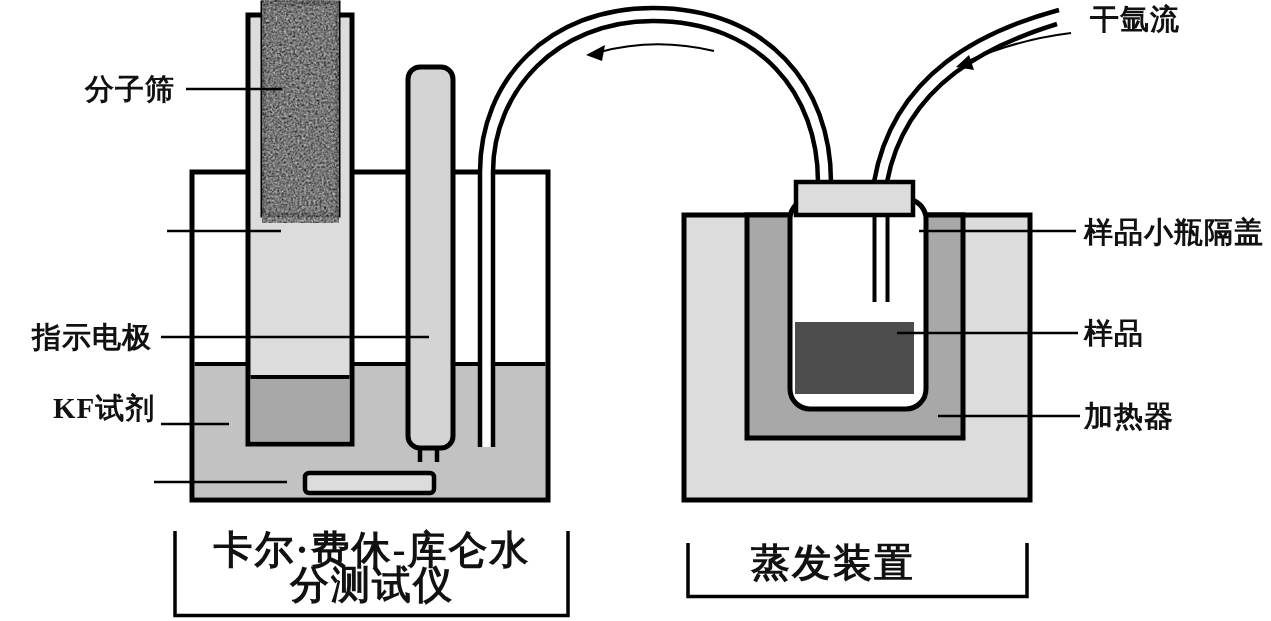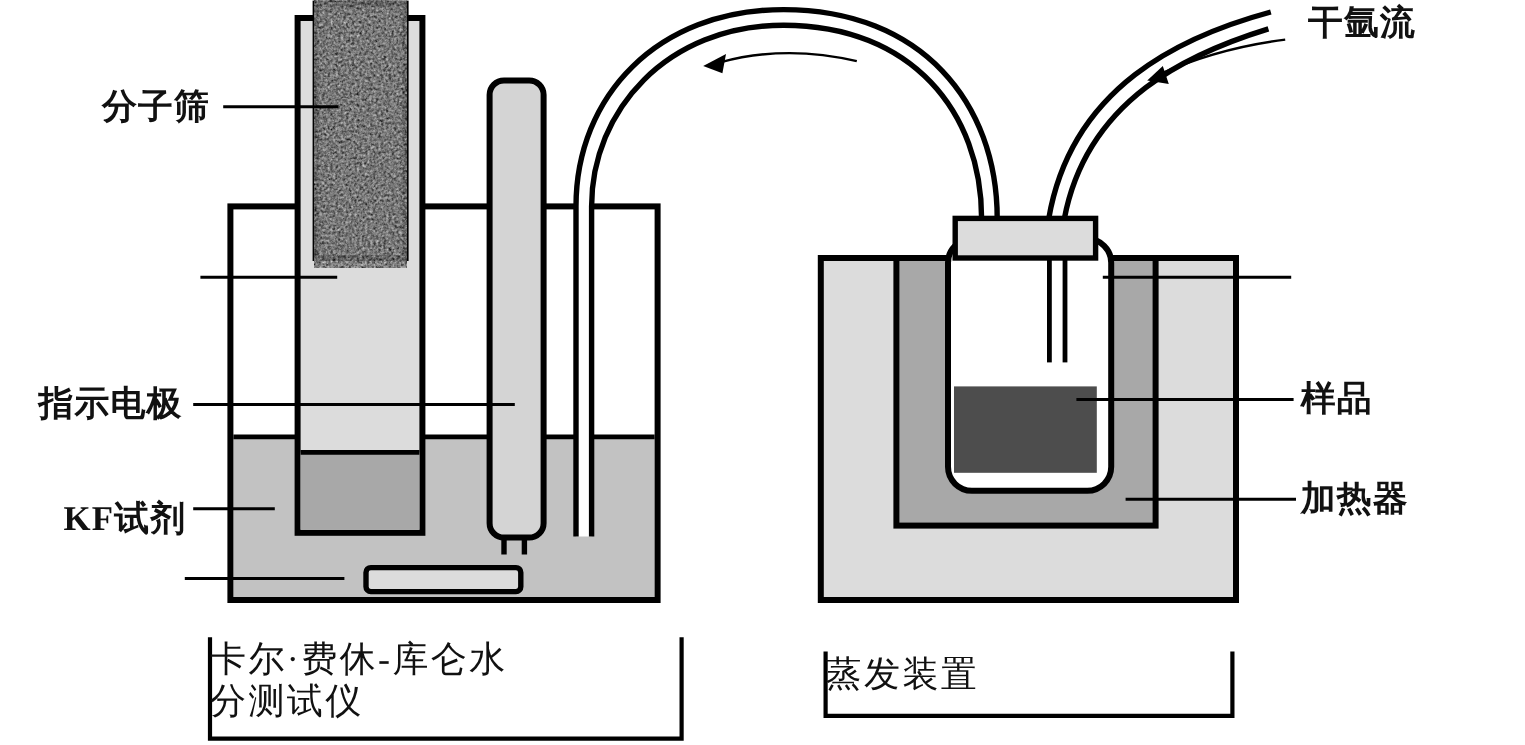--- a/index.html
+++ b/index.html
@@ -15,25 +15,26 @@
     position:absolute;
     font-size:29px;
     line-height:30px;
     color:#111;
     white-space:nowrap;
     letter-spacing:1px;
     font-weight:bold;
   }
   .cap{
     position:absolute;
-    font-size:30px;
+    font-size:39px;
     line-height:35px;
     color:#111;
-    text-align:left;
+    text-align:center;
     letter-spacing:2px;
+    font-weight:bold;
   }
 </style>
 </head>
 <body>
 
 <div id="stage">
 
   <svg id="diagram-svg" width="1271" height="621" viewBox="0 0 1271 621" xmlns="http://www.w3.org/2000/svg">
     <defs>
       <filter id="grain" x="-5%" y="-5%" width="110%" height="110%">
@@ -113,26 +114,27 @@
       <path d="M1071,33 Q1015,40 966,62" fill="none" stroke="#000" stroke-width="2"></path>
       <polygon points="956,67 974,70 969,55" fill="#000"></polygon>
     </g>
   </svg>
 
   <div class="lbl" style="left:85px;top:74px">分子筛</div>
 
 
   <div class="lbl" style="left:32px;top:322px">指示电极</div>
 
-  <div class="lbl" style="left:53px;top:418px">KF试剂</div>
+  <div class="lbl" style="left:53px;top:393px">KF试剂</div>
 
 
 
   <div class="lbl" style="left:1090px;top:4px">干氩流</div>
 
+  <div class="lbl" style="left:1084px;top:217px">样品小瓶隔盖</div>
 
   <div class="lbl" style="left:1084px;top:318px">样品</div>
 
   <div class="lbl" style="left:1084px;top:401px">加热器</div>
 
   <div class="cap" style="left:175px;top:532px;width:394px">
     <div>卡尔·费休-库仑水</div>
     <div>分测试仪</div>
   </div>
 

